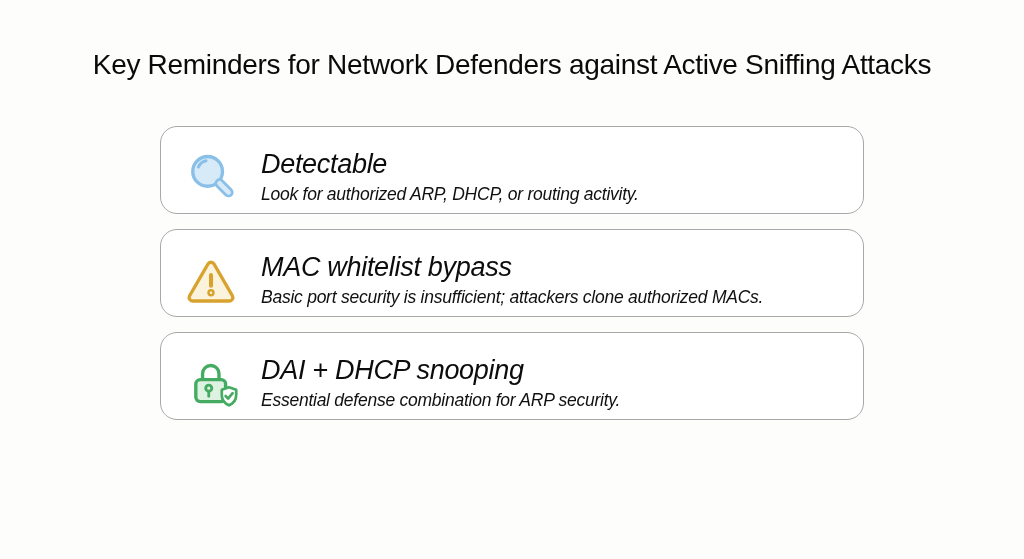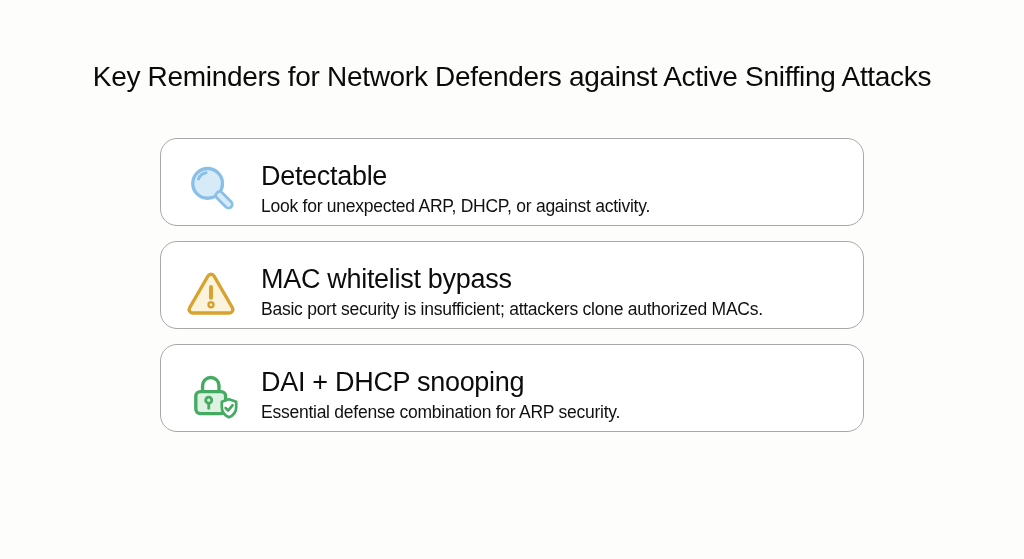--- a/index.html
+++ b/index.html
@@ -13,21 +13,21 @@
     font-family: "Liberation Sans", "DejaVu Sans", sans-serif;
     color: #0B0B0B;
     overflow: hidden;
   }
   .page {
     width: 1024px;
     height: 559px;
     position: relative;
   }
   h1.page-title {
-    margin: 16px;
+    margin: 4px;
     padding-top: 44px;
     text-align: center;
     font-size: 28px;
     font-weight: 500;
     letter-spacing: -0.3px;
     line-height: 1.2;
     color: #0A0A0A;
   }
   .cards {
     width: 704px;
@@ -39,20 +39,21 @@
   .card {
     box-sizing: border-box;
     height: 88px;
     background: #FFFFFF;
     border: 1.5px solid #A8A8A8;
     border-radius: 17px;
     display: flex;
     align-items: center;
     padding: 15px 18px 0 22px;
     gap: 22px;
+    font-style: italic;
   }
   .icon-box {
     flex: none;
     width: 56px;
     height: 56px;
     display: flex;
     align-items: center;
     justify-content: center;
   }
   .icon-box svg {
@@ -97,21 +98,21 @@
       <span class="icon-box">
         <svg viewBox="0 0 48 48" aria-hidden="true">
           <circle cx="21" cy="19" r="13.2" fill="#D7EAF8" stroke="#8AC0E8" stroke-width="3"></circle>
           <path d="M12.8 15.2 A 9.2 9.2 0 0 1 19.6 9.6" fill="none" stroke="#8AC0E8" stroke-width="2.6" stroke-linecap="round"></path>
           <path d="M31.6 29.6 L39.6 37.6" stroke="#8AC0E8" stroke-width="9" stroke-linecap="round"></path>
           <path d="M31.6 29.6 L39.6 37.6" stroke="#D7EAF8" stroke-width="4.2" stroke-linecap="round"></path>
         </svg>
       </span>
       <div class="card-text">
         <div class="card-title">Detectable</div>
-        <div class="card-desc">Look for unexpected ARP, DHCP, or against activity.</div>
+        <div class="card-desc">Look for authorized ARP, DHCP, or routing activity.</div>
       </div>
     </div>
 
     <div class="card">
       <span class="icon-box">
         <svg viewBox="0 0 48 48" aria-hidden="true">
           <path d="M21.3 9.8 C22.5 7.7 25.5 7.7 26.7 9.8 L43 38 C44.2 40.1 42.7 42.7 40.3 42.7 L7.7 42.7 C5.3 42.7 3.8 40.1 5 38 Z" fill="#FBF3DB" stroke="#D7A32E" stroke-width="3" stroke-linejoin="round"></path>
           <path d="M24 19.6 V29" stroke="#D7A32E" stroke-width="3.6" stroke-linecap="round"></path>
           <circle cx="24" cy="35.4" r="2.2" fill="none" stroke="#D7A32E" stroke-width="2.2"></circle>
         </svg>

